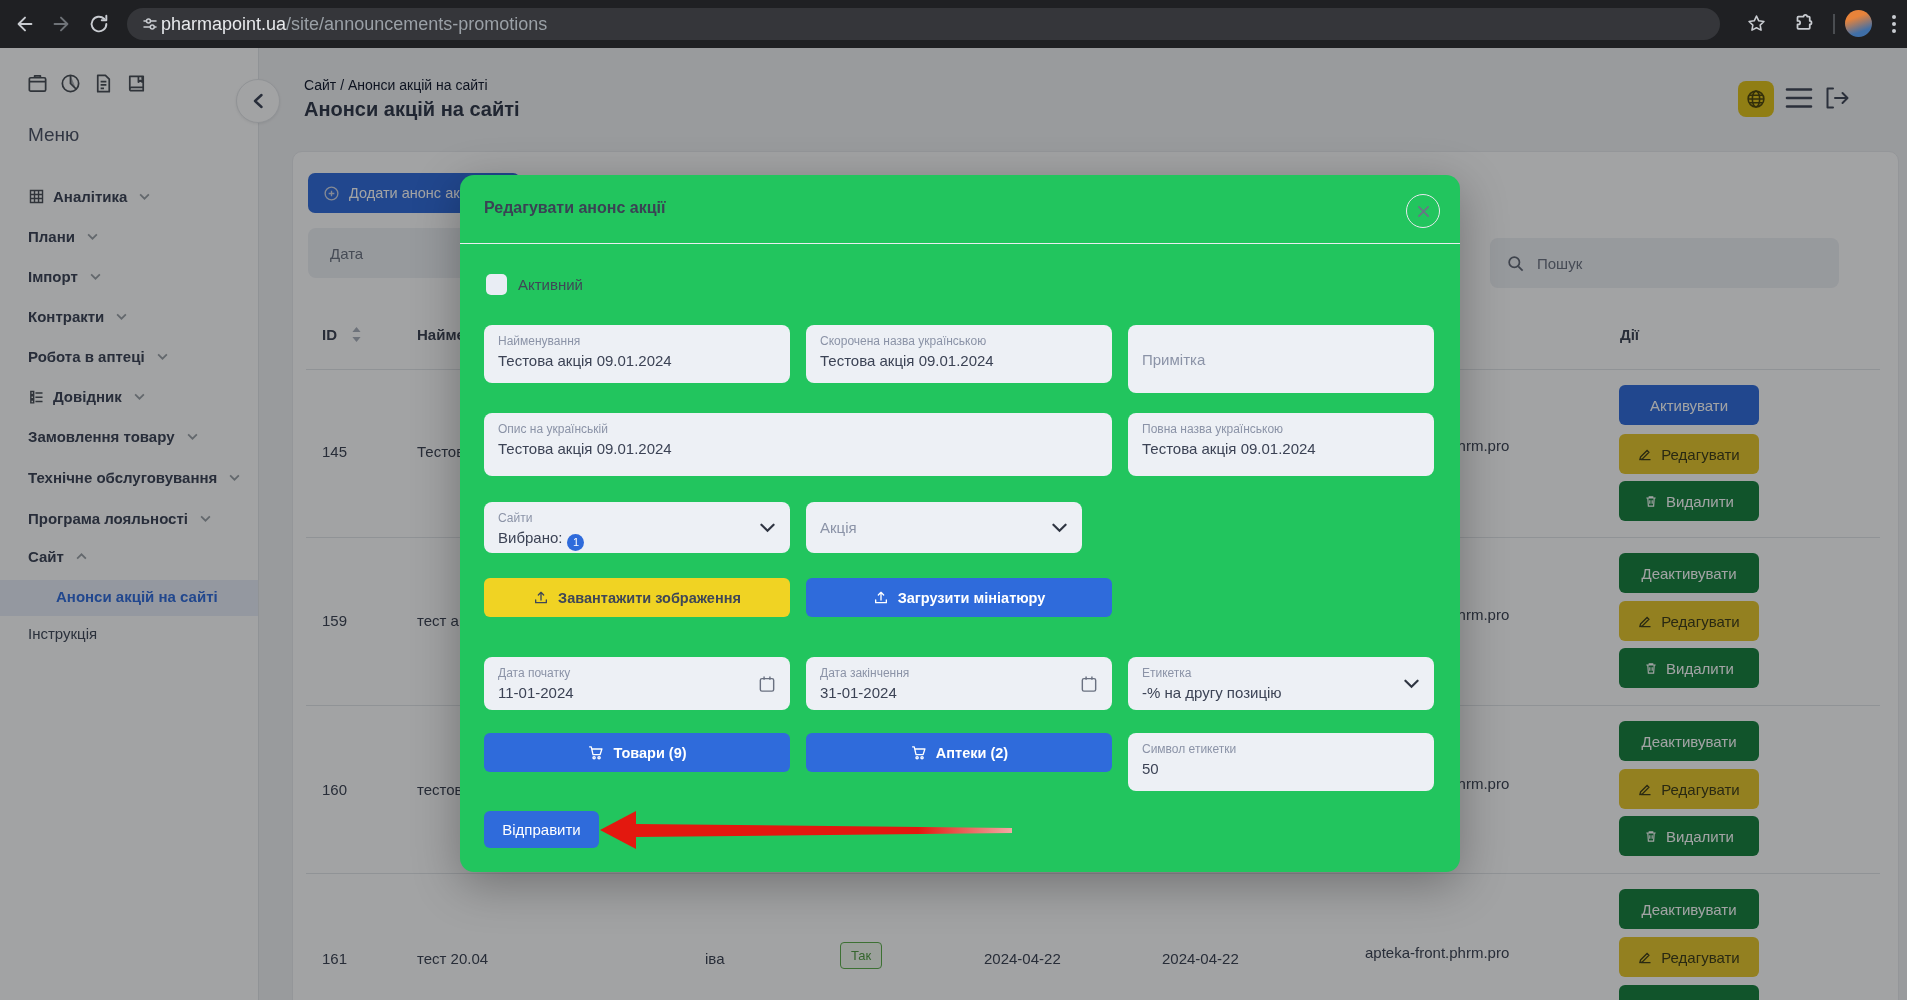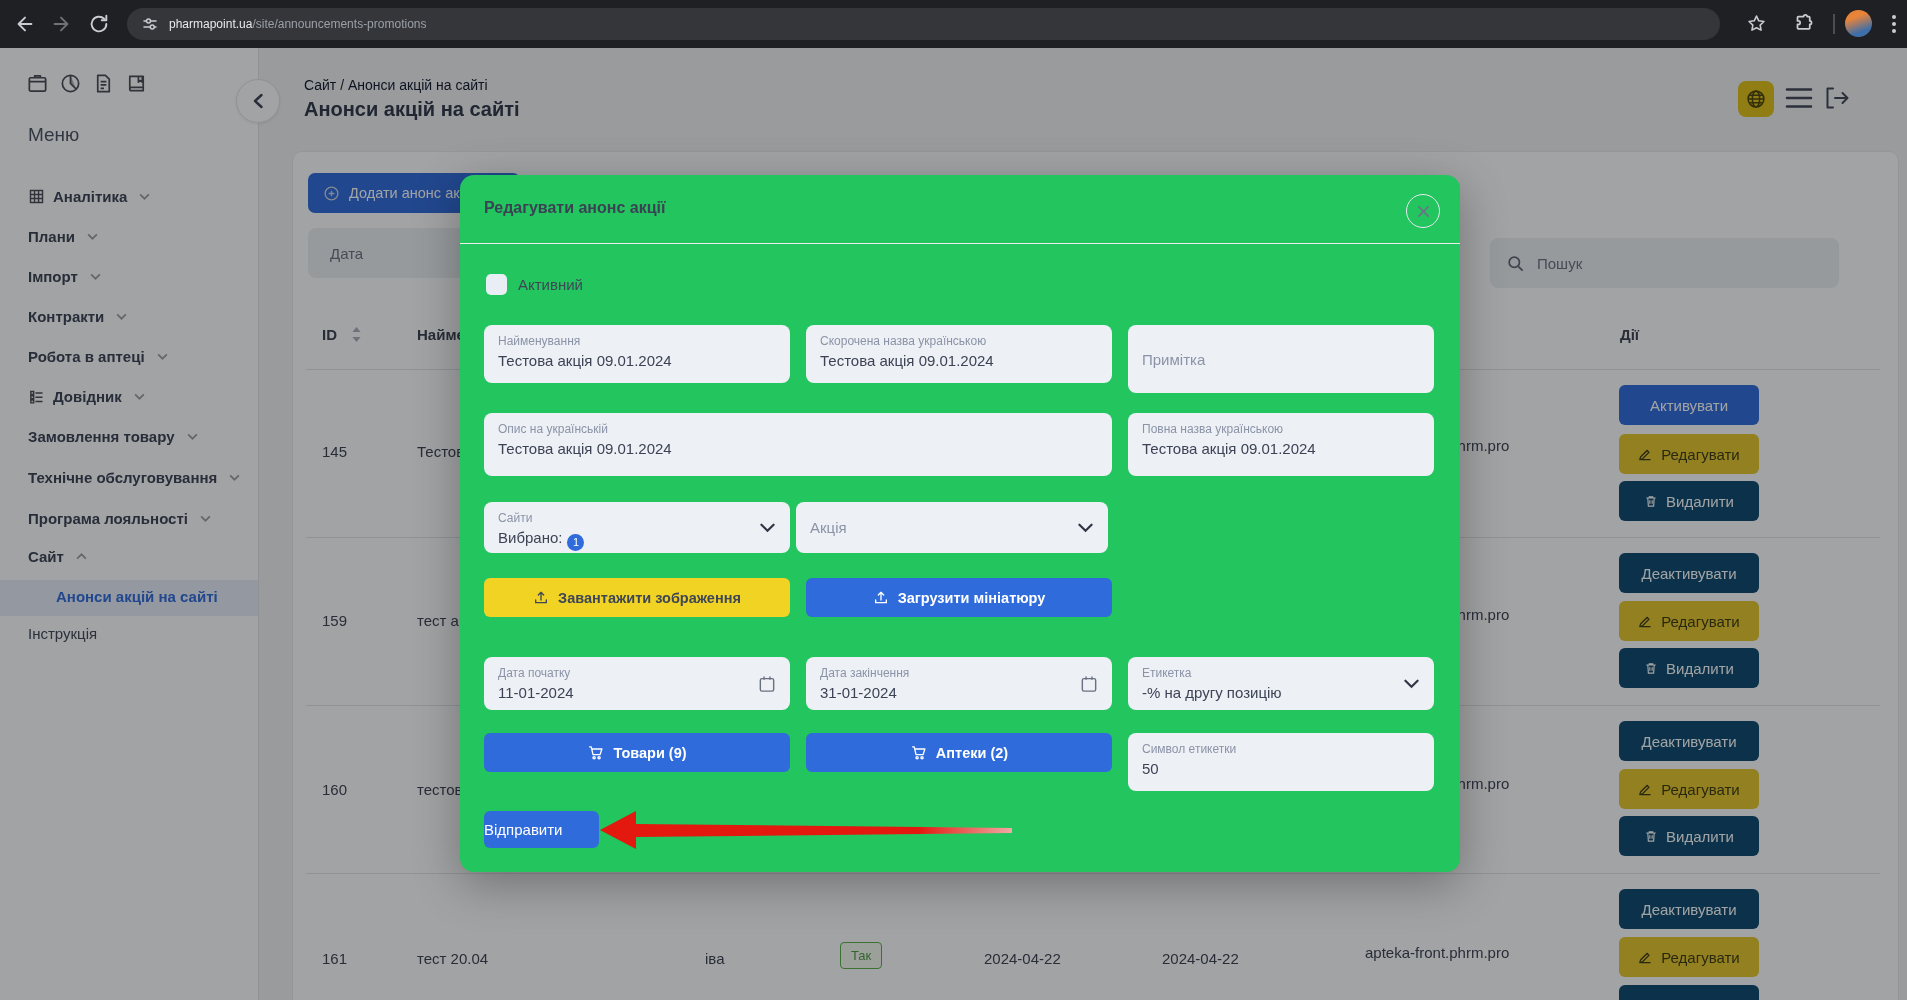--- a/index.html
+++ b/index.html
@@ -4,21 +4,21 @@
 <style>
   html,body{margin:0;padding:0}
   body{width:1907px;height:1000px;overflow:hidden;font-family:"Liberation Sans",sans-serif;background:#f1f2f4;position:relative}
   .abs{position:absolute}
   svg{display:block}
 
   
   #chrome{position:absolute;top:0;left:0;width:1907px;height:48px;background:#1f2023;z-index:20}
   #chrome .navic{position:absolute;top:13px;color:#c9ccd1}
   #omnibox{position:absolute;left:127px;top:8px;width:1593px;height:32px;border-radius:16px;background:#35363a;display:flex;align-items:center}
-  #omnibox .url{font-size:12px;margin-left:10px;white-space:nowrap}
+  #omnibox .url{font-size:18px;margin-left:2px;white-space:nowrap}
   #omnibox .dom{color:#e7e9ec}
   #omnibox .path{color:#9aa0a6}
   #avatar{position:absolute;left:1845px;top:10px;width:27px;height:27px;border-radius:50%;background:linear-gradient(160deg,#e8833a 30%,#3f6fa8 75%)}
   .vsep{position:absolute;left:1833px;top:14px;width:2px;height:20px;background:#4a4d51}
 
   
   #app{position:absolute;top:48px;left:0;width:1907px;height:952px;background:#f1f2f4}
   #sidebar{position:absolute;left:0;top:0;width:258px;height:952px;background:#ffffff;border-right:1px solid #e3e5e9}
   .mi{position:absolute;left:28px;display:flex;align-items:center;gap:8px;font-size:15px;font-weight:700;color:#3a4254;white-space:nowrap}
   .mi .chev{margin-left:4px}
@@ -39,21 +39,21 @@
 
   .btn-add{position:absolute;left:308px;top:125px;width:212px;height:40px;background:#2f6bdb;border-radius:7px;color:#fff;font-size:14.5px;display:flex;align-items:center;gap:9px;padding-left:15px;box-sizing:border-box}
   .filter{position:absolute;left:308px;top:180px;width:370px;height:50px;background:#eef0f4;border-radius:8px;display:flex;align-items:center;padding-left:22px;box-sizing:border-box;color:#6b7280;font-size:15px}
   #search{position:absolute;left:1490px;top:190px;width:349px;height:50px;background:#eef0f4;border-radius:8px;display:flex;align-items:center;gap:12px;padding-left:16px;box-sizing:border-box;color:#6b7280;font-size:15px}
 
   .th{position:absolute;font-size:15px;font-weight:700;color:#3b4252}
   .sep{position:absolute;left:306px;width:1574px;height:1px;background:#e3e5e9}
   .cell{position:absolute;font-size:15px;color:#3b4252;white-space:nowrap}
   .abtn{position:absolute;left:1619px;width:140px;height:40px;border-radius:6px;color:#fff;font-size:15px;display:flex;align-items:center;justify-content:center;gap:8px;box-sizing:border-box}
   .b-blue{background:#2f6bdb}
-  .b-red{background:#0c4a6e}
+  .b-red{background:#15803d}
   .b-yellow{background:#e7c72a;color:#3c3a14}
   .badge-yes{position:absolute;border:1px solid #5cae4a;color:#4f9c41;background:#f4fbf1;font-size:13px;border-radius:4px;padding:5px 10px}
 
   
   #overlay{position:absolute;inset:0;background:rgba(10,12,16,.38);z-index:5}
   #modal{position:absolute;left:460px;top:127px;width:1000px;height:697px;background:#22c55e;border-radius:14px;z-index:10;box-shadow:0 12px 48px rgba(0,0,0,.3)}
   #modal-title{position:absolute;left:24px;top:24px;font-size:16px;font-weight:700;color:#3a4254}
   #modal-close{position:absolute;left:946px;top:19px;width:32px;height:32px;border-radius:50%;border:1px solid #e8eaee;display:flex;align-items:center;justify-content:center;color:#8b93a7}
   #modal-div{position:absolute;left:0;top:68px;width:1000px;height:1px;background:#ebedf1}
   #chk{position:absolute;left:26px;top:99px;width:21px;height:21px;border-radius:5px;background:#e9edf4}
@@ -63,21 +63,21 @@
   .fld .lbl{display:block;font-size:12px;color:#8b93a7;margin-bottom:4px;white-space:nowrap}
   .fld .val{display:block;font-size:15px;color:#3c4355;white-space:nowrap}
   .fld.empty{display:flex;align-items:center}
   .fld.empty .lbl{font-size:15px;margin:0}
   .fld .chev{position:absolute;right:15px;top:50%;margin-top:-5px}
   .fld .cal{position:absolute;right:13px;top:50%;margin-top:-10px}
   .cnt-badge{display:inline-flex;width:17px;height:17px;border-radius:50%;background:#2f6bdb;color:#fff;font-size:11px;align-items:center;justify-content:center;vertical-align:-3px;margin-left:5px}
   .mbtn{position:absolute;border-radius:6px;display:flex;align-items:center;justify-content:center;gap:9px;font-size:14.5px;font-weight:700;box-sizing:border-box}
   .mb-yellow{background:#f0d323;color:#3f4757}
   .mb-blue{background:#2f6bdb;color:#fff}
-  #submit{position:absolute;left:24px;top:636px;width:115px;height:37px;background:#2f6bdb;border-radius:6px;color:#fff;font-size:15px;display:flex;align-items:center;justify-content:flex-start}
+  #submit{position:absolute;left:24px;top:636px;width:115px;height:37px;background:#2f6bdb;border-radius:6px;color:#fff;font-size:15px;display:flex;align-items:center;justify-content:center}
   #arrow{position:absolute;left:590px;top:760px;z-index:12}
 </style>
 </head>
 <body>
 
 <div id="chrome">
   <span class="navic" style="left:14px">
     <svg width="22" height="22" viewBox="0 0 24 24" fill="none" stroke="#c9ccd1" stroke-width="2.1" stroke-linecap="round" stroke-linejoin="round">
         <path d="M19 12H6M12 5l-7 7 7 7"></path>
       </svg>
@@ -404,21 +404,21 @@
 
     <div class="fld" style="left:24px;top:327px;width:306px;height:51px">
       <span class="lbl">Сайти</span>
       <span class="val"><span>Вибрано:</span><span class="cnt-badge">1</span></span>
       <span class="chev">
         <svg width="15" height="10" viewBox="0 0 16 10" fill="none" stroke="#2f3542" stroke-width="2.3" stroke-linecap="round">
             <path d="M1.5 1.5L8 8l6.5-6.5"></path>
           </svg>
       </span>
     </div>
-    <div class="fld empty" style="left:336px;top:327px;width:312px;height:51px">
+    <div class="fld empty" style="left:346px;top:327px;width:276px;height:51px">
       <span class="lbl">Акція</span>
       <span class="chev">
         <svg width="15" height="10" viewBox="0 0 16 10" fill="none" stroke="#2f3542" stroke-width="2.3" stroke-linecap="round">
             <path d="M1.5 1.5L8 8l6.5-6.5"></path>
           </svg>
       </span>
     </div>
 
     <div class="mbtn mb-yellow" style="left:24px;top:403px;width:306px;height:39px">
       <svg width="16" height="16" viewBox="0 0 24 24" fill="none" stroke="#3f4757" stroke-width="2" stroke-linecap="round" stroke-linejoin="round">

